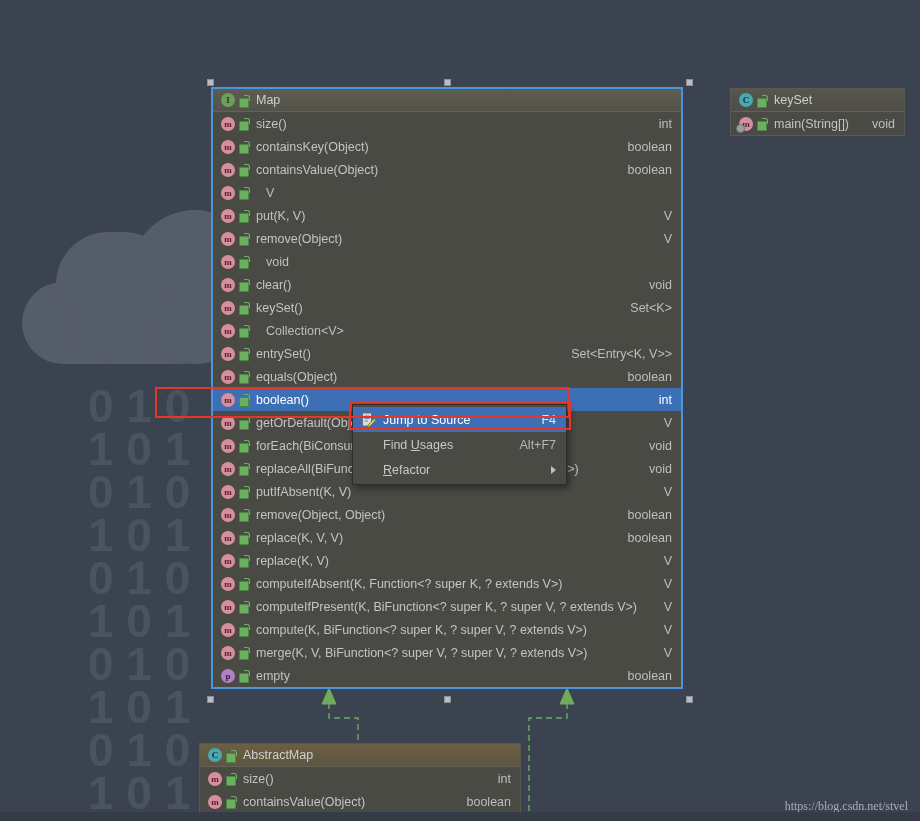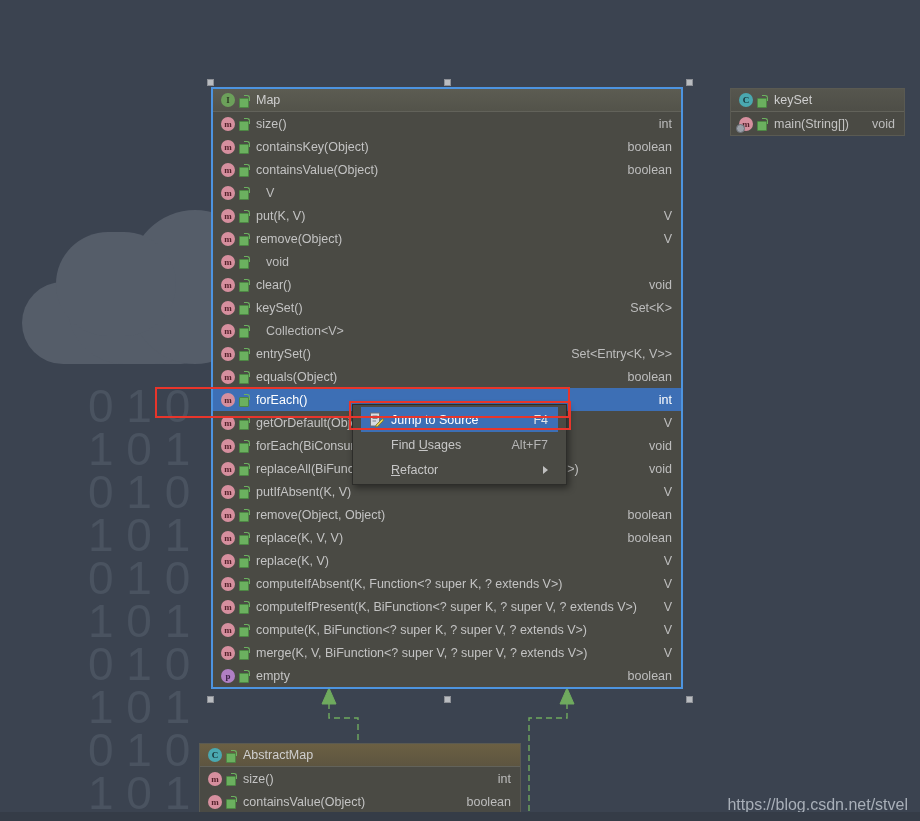--- a/index.html
+++ b/index.html
@@ -27,21 +27,21 @@
     border-radius: 999px;
   }
 
   .binary-col {
     position: absolute;
     color: #4a5360;
     font-family: "Liberation Sans", sans-serif;
     font-size: 46px;
     line-height: 43px;
     letter-spacing: 0px;
-    font-weight: 400;
+    font-weight: 700;
     white-space: pre;
     user-select: none;
   }
 
   
   .uml-node {
     position: absolute;
     background: #4a4a44;
     border: 1px solid #5a5a52;
     font-size: 12.5px;
@@ -151,21 +151,21 @@
   #arrows { position: absolute; inset: 0; pointer-events: none; }
 
   
   #context-menu {
     position: absolute;
     left: 352px; top: 404px;
     width: 215px;
     background: #4a4a44;
     border: 1px solid #2d2d2a;
     box-shadow: 2px 3px 7px rgba(0,0,0,0.45);
-    padding: 2px 8px;
+    padding: 2px 0;
     font-size: 12.5px;
   }
   .menu-item {
     height: 25px;
     display: flex;
     align-items: center;
     padding: 0 10px 0 8px;
     color: #c7c7c7;
     white-space: nowrap;
   }
@@ -191,22 +191,22 @@
     border: 2px solid #e8352b;
     background: transparent;
     pointer-events: none;
   }
 
   
   #watermark {
     position: absolute;
     right: 12px; bottom: 7px;
     color: #a8afb8;
-    font-size: 16px;
-    font-family: Liberation Sans, sans-serif;
+    font-size: 12px;
+    font-family: Liberation Serif, serif;
     margin-top: 32px;
   }
 
   
   #bottom-strip {
     position: absolute;
     left: 0; bottom: 0;
     width: 920px; height: 9px;
     background: #353c47;
   }
@@ -316,21 +316,21 @@
         </div>
         <div class="node-row">
           <span class="ico ico-method">m</span>
           <span class="vis-ico"></span>
           <span class="rowname">equals(Object)</span>
           <span class="rettype">boolean</span>
         </div>
         <div class="node-row sel">
           <span class="ico ico-method">m</span>
           <span class="vis-ico"></span>
-          <span class="rowname">forEach()</span>
+          <span class="rowname">boolean()</span>
           <span class="rettype">int</span>
         </div>
         <div class="node-row">
           <span class="ico ico-method">m</span>
           <span class="vis-ico"></span>
           <span class="rowname">getOrDefault(Object, V)</span>
           <span class="rettype">V</span>
         </div>
         <div class="node-row">
           <span class="ico ico-method">m</span>

